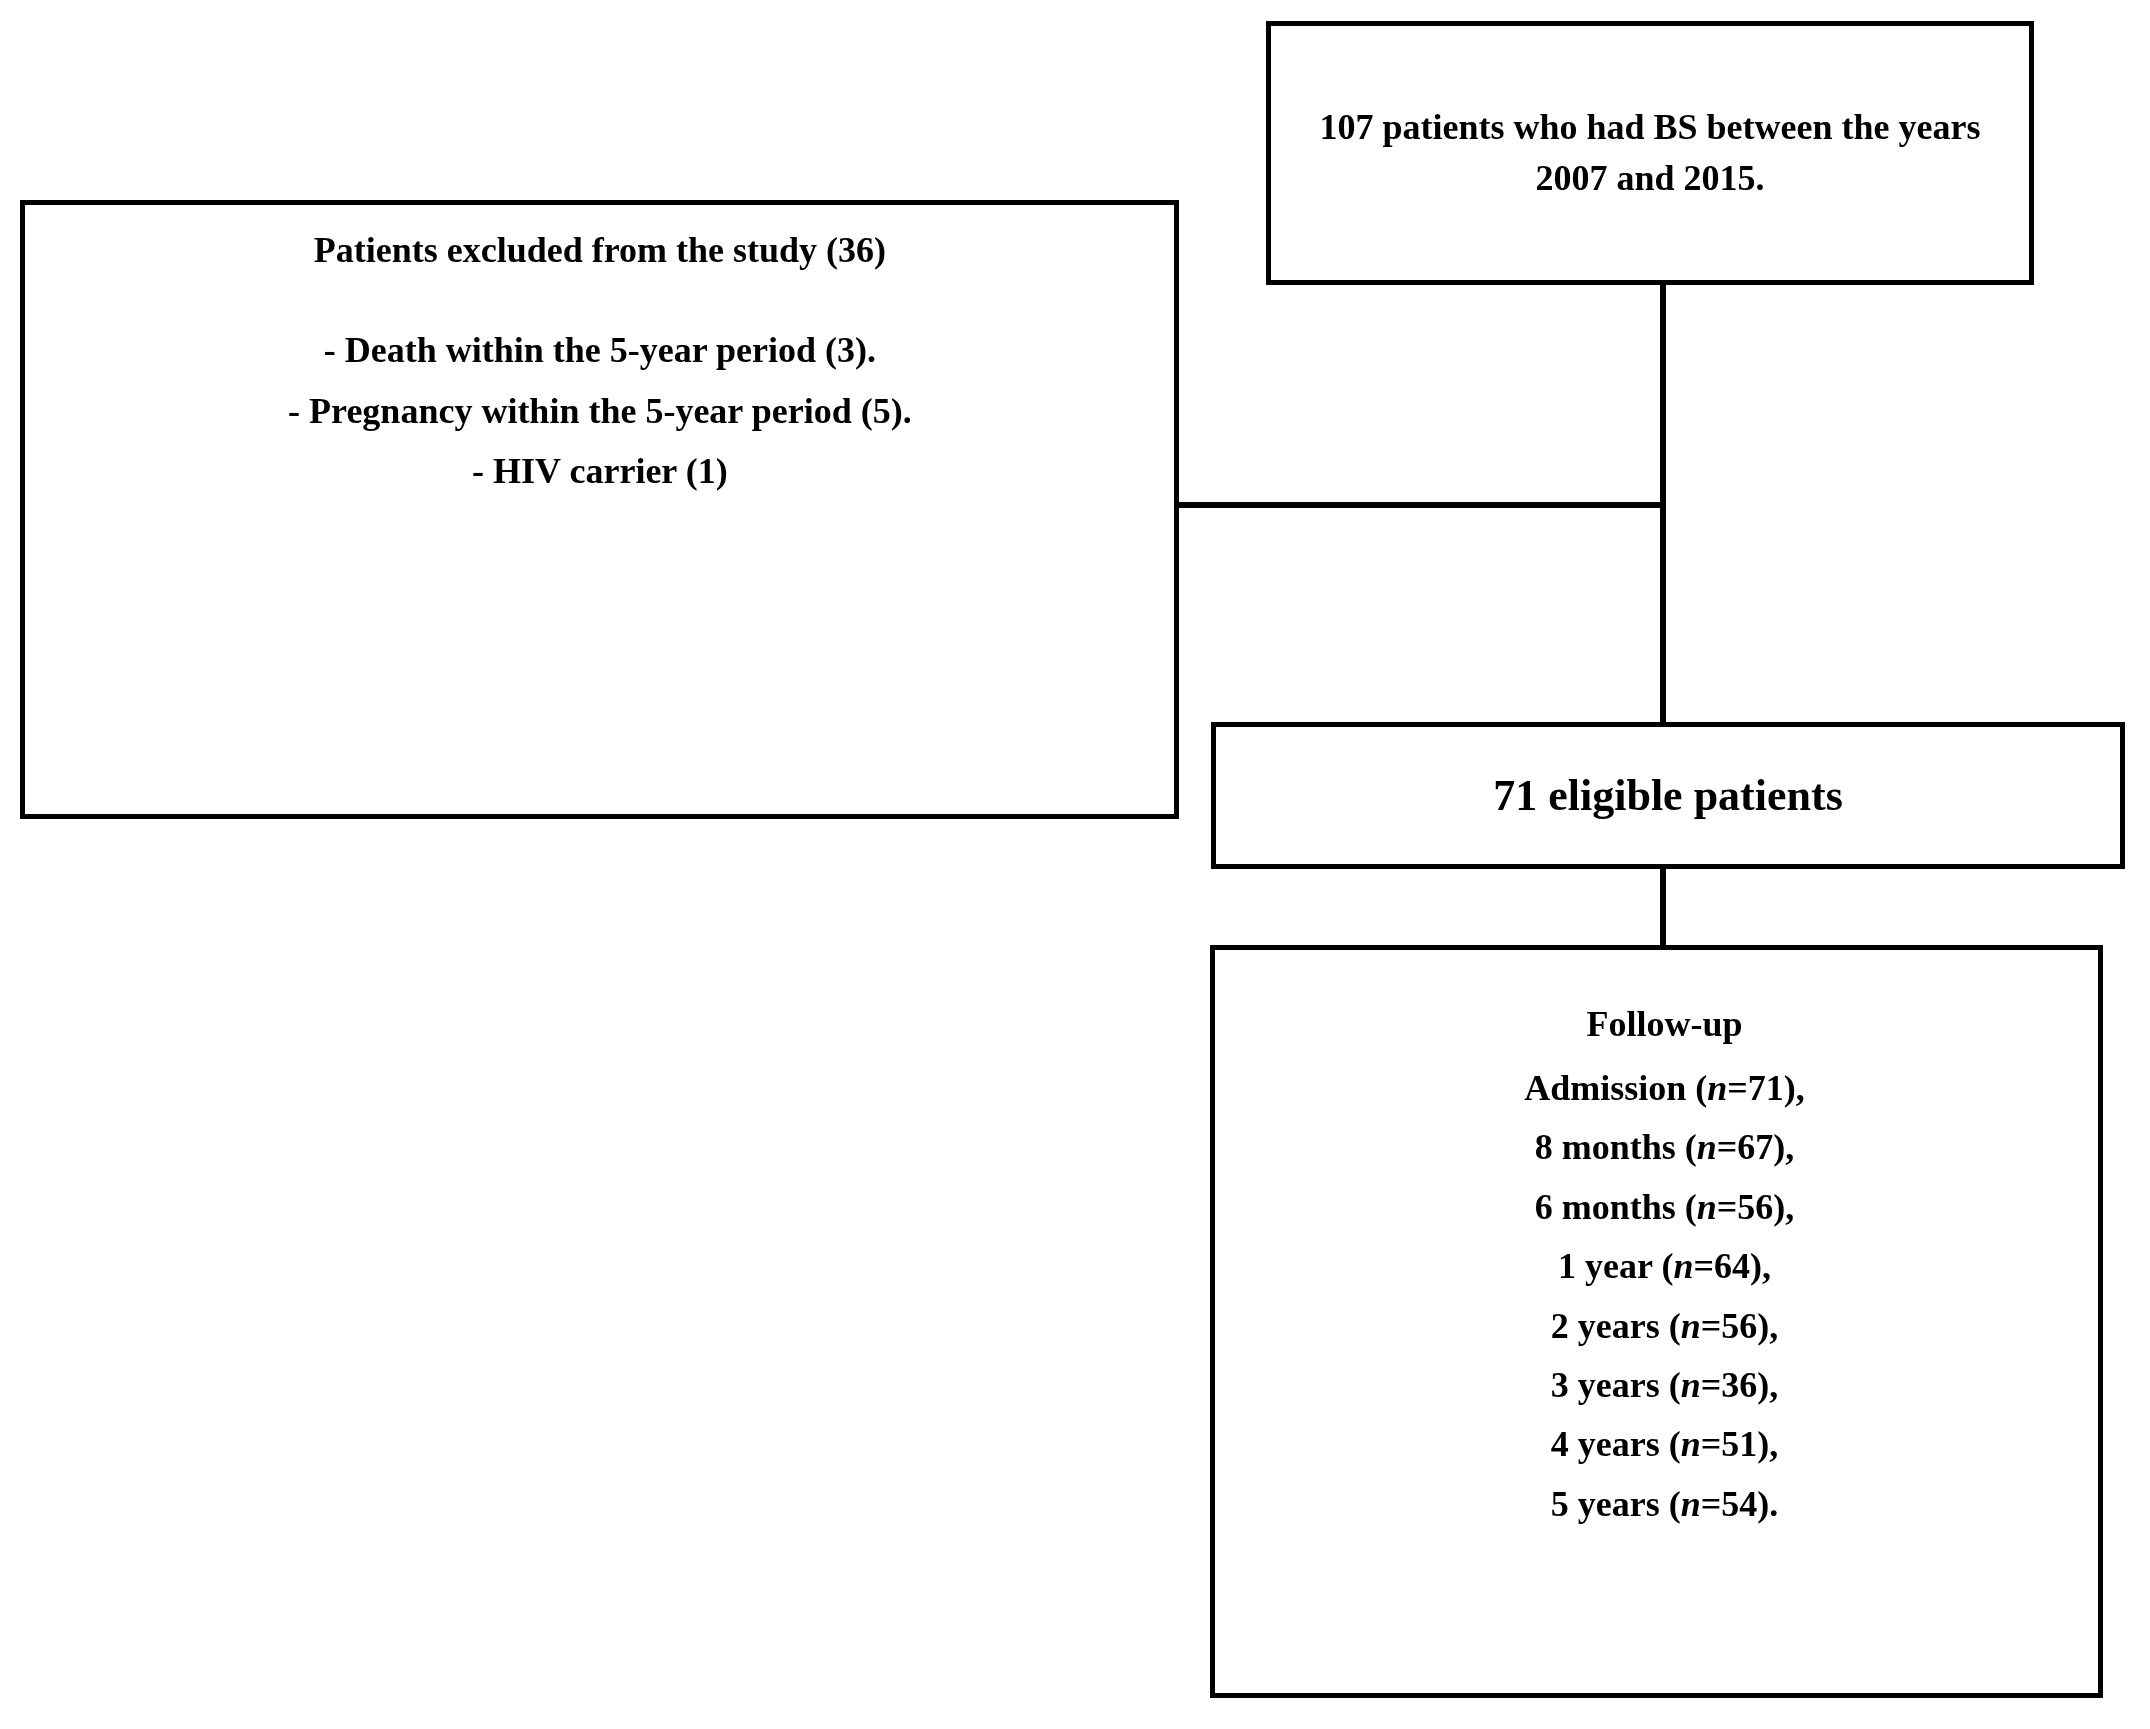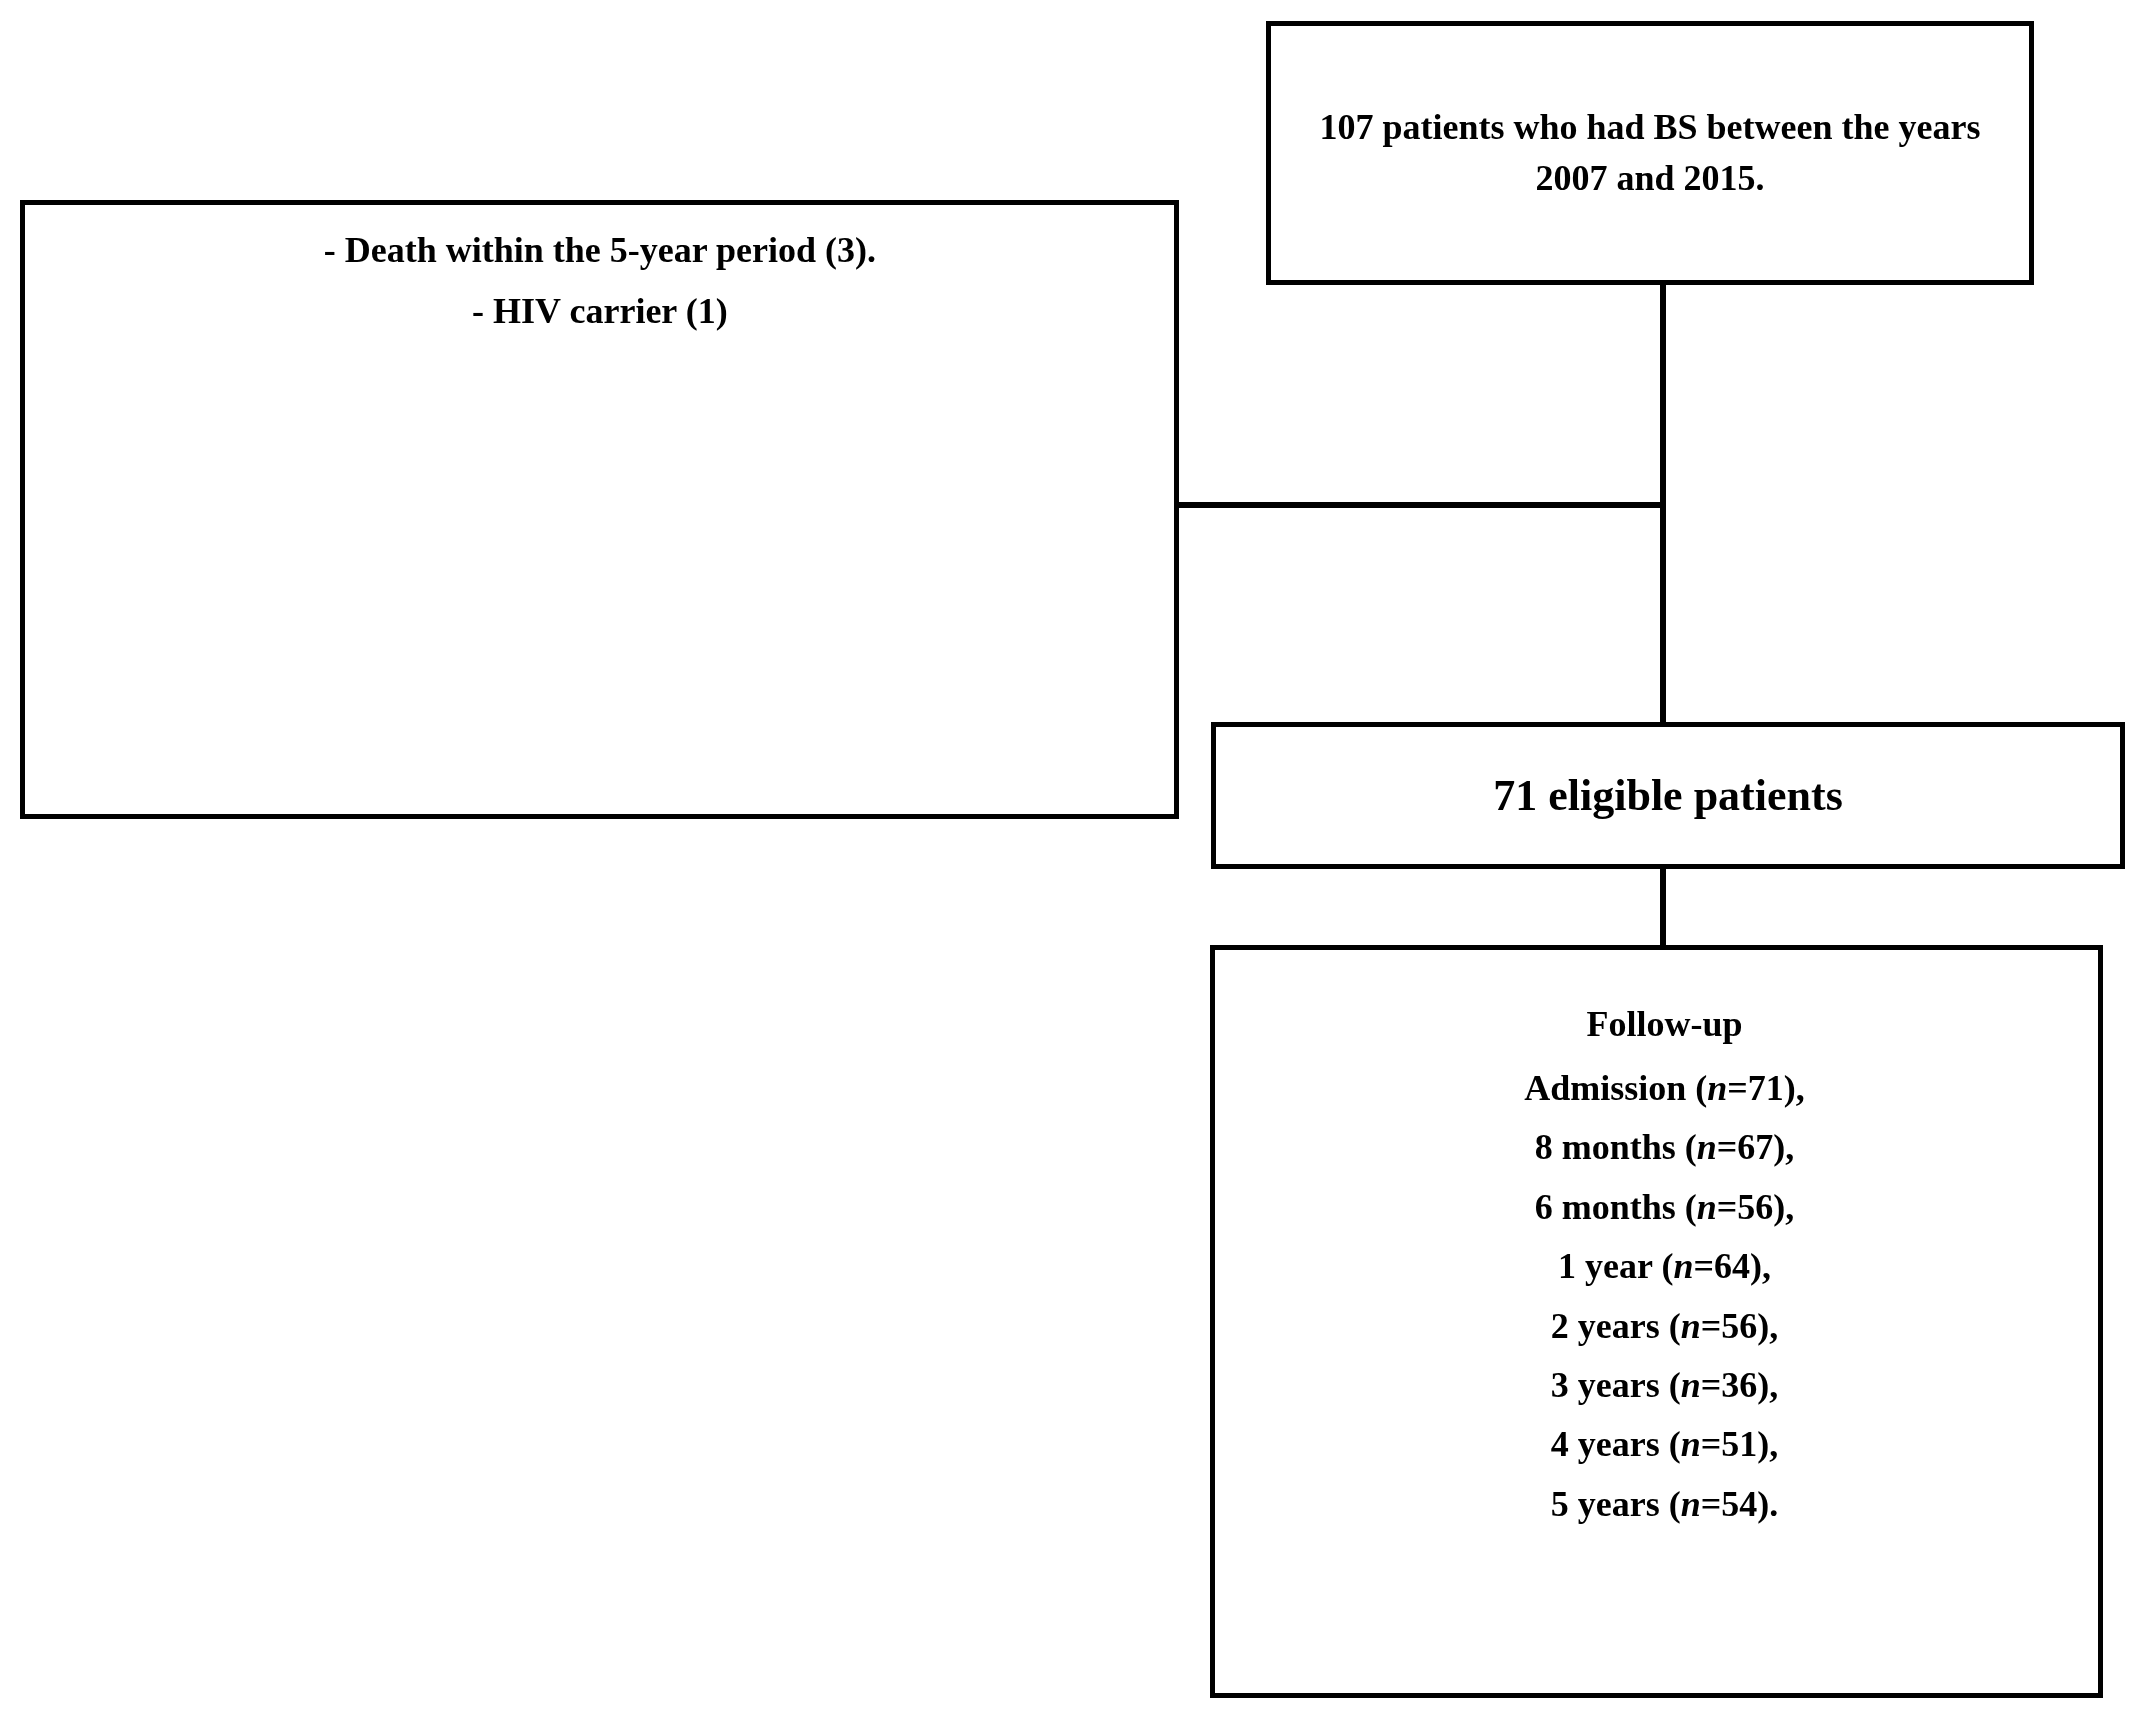--- a/index.html
+++ b/index.html
@@ -144,21 +144,23 @@
 
   <div class="conn" id="conn-trunk-upper"></div>
   <div class="conn" id="conn-branch-excluded"></div>
   <div class="conn" id="conn-trunk-lower"></div>
 
   <div class="node" id="box-source">
     <span class="line">107 patients who had BS between the years 2007 and 2015.</span>
   </div>
 
   <div class="node" id="box-excluded">
+    <span class="heading">Patients excluded from the study (36)</span>
     <span class="reason">- Death within the 5-year period (3).</span>
+    <span class="reason">- Pregnancy within the 5-year period (5).</span>
     <span class="reason">- HIV carrier (1)</span>
   </div>
 
   <div class="node" id="box-eligible">
     <span class="line">71 eligible patients</span>
   </div>
 
   <div class="node" id="box-followup">
     <span class="fu-title">Follow-up</span>
     <span class="fu-item">

